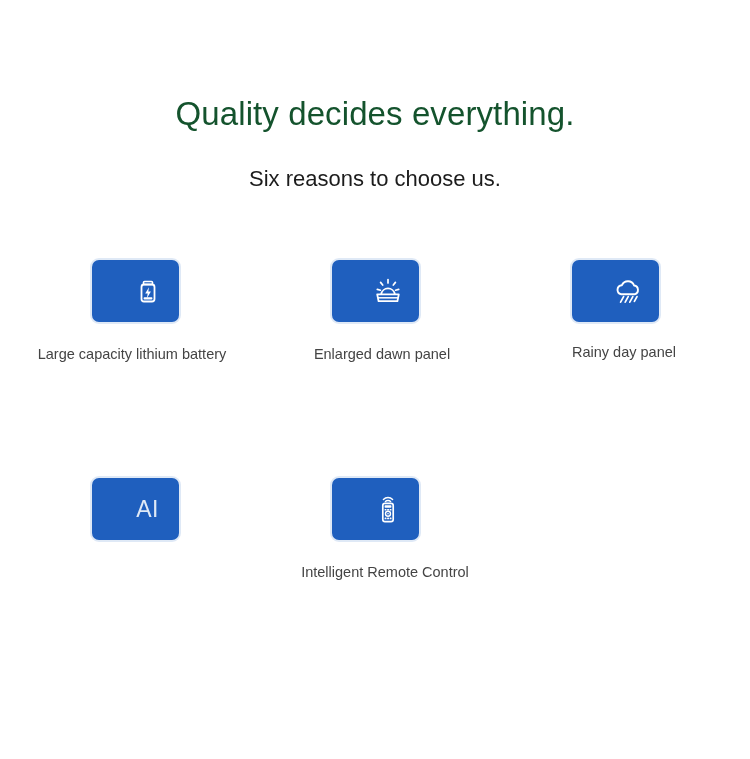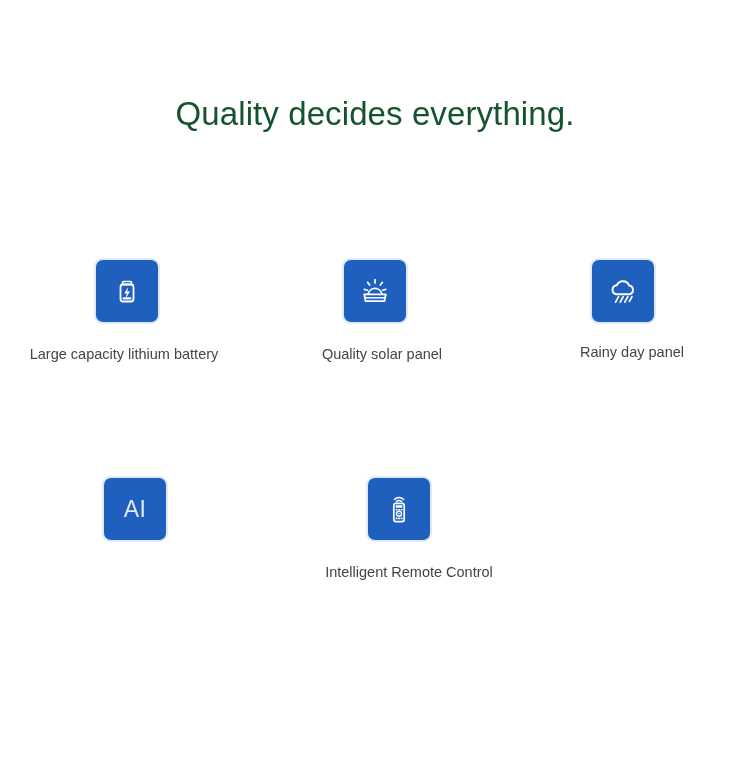--- a/index.html
+++ b/index.html
@@ -49,21 +49,20 @@
   .features {
     position: absolute;
     top: 260px;
     left: 0;
     width: 750px;
   }
 
   .feature-row {
     display: flex;
     width: 750px;
-    gap: 24px;
   }
   .feature-row.row-2 {
     margin-top: 116px;
   }
 
   .feature-cell {
     width: 250px;
     display: flex;
     flex-direction: column;
     align-items: center;
@@ -72,20 +71,21 @@
   .tile {
     width: 62px;
     height: 62px;
     border-radius: 7px;
     background: #1f5fbe;
     box-shadow: 0 0 0 2px #dfe9f6;
     display: flex;
     align-items: center;
     justify-content: center;
     position: relative;
+    padding-left: 25px;
   }
 
   .tile svg {
     display: block;
   }
 
   .tile .ai-text {
     color: #dfe9f6;
     font-size: 23px;
     font-family: "Liberation Sans", sans-serif;
@@ -114,20 +114,21 @@
   .cell-0 .tile, .cell-3 .tile { transform: translateX(10px); }
   .cell-1 .tile, .cell-4 .tile { transform: translateX(0px); }
   .cell-2 .tile, .cell-5 .tile { transform: translateX(-10px); }
 </style>
 </head>
 <body>
 
 <div class="page">
 
   <div class="headline">Quality decides everything.</div>
+  <div class="subhead">Six reasons to choose us.</div>
 
   <div class="features">
 
     <div class="feature-row row-1">
 
       <div class="feature-cell cell-0">
         <div class="tile">
           <span>
             <svg width="32" height="32" viewBox="0 0 32 32" fill="none">
               <rect x="11.5" y="6.5" width="9" height="3" rx="1" stroke="#ffffff" stroke-width="1.6"></rect>
@@ -150,21 +151,21 @@
                 <line x1="24.4" y1="8.4" x2="22.3" y2="11"></line>
                 <line x1="6.3" y1="15.4" x2="9.4" y2="16.2"></line>
                 <line x1="27.7" y1="15.4" x2="24.6" y2="16.2"></line>
               </g>
               <path d="M10.2 20.2 A6.9 6.9 0 0 1 23.8 20.2" stroke="#ffffff" stroke-width="1.8" fill="none"></path>
               <path d="M6.2 20.4 H27.8 L26.4 27.2 H7.6 Z" stroke="#ffffff" stroke-width="1.8" fill="none" stroke-linejoin="round"></path>
               <line x1="7.0" y1="23.8" x2="27.0" y2="23.8" stroke="#ffffff" stroke-width="1.5"></line>
             </svg>
           </span>
         </div>
-        <div class="caption">Quality solar panel</div>
+        <div class="caption">Enlarged dawn panel</div>
       </div>
 
       <div class="feature-cell cell-2">
         <div class="tile">
           <span>
             <svg width="34" height="34" viewBox="0 0 34 34" fill="none">
               <path d="M10.2 20.3 A4.6 4.6 0 0 1 10.9 11.2 A6.6 6.6 0 0 1 23.1 11.5 A4.5 4.5 0 0 1 23.6 20.3 Z" stroke="#ffffff" stroke-width="1.9" fill="none" stroke-linejoin="round"></path>
               <g stroke="#ffffff" stroke-width="1.7" stroke-linecap="round">
                 <line x1="12.6" y1="22.6" x2="9.6" y2="28.2"></line>
                 <line x1="17.2" y1="22.6" x2="14.2" y2="28.2"></line>

